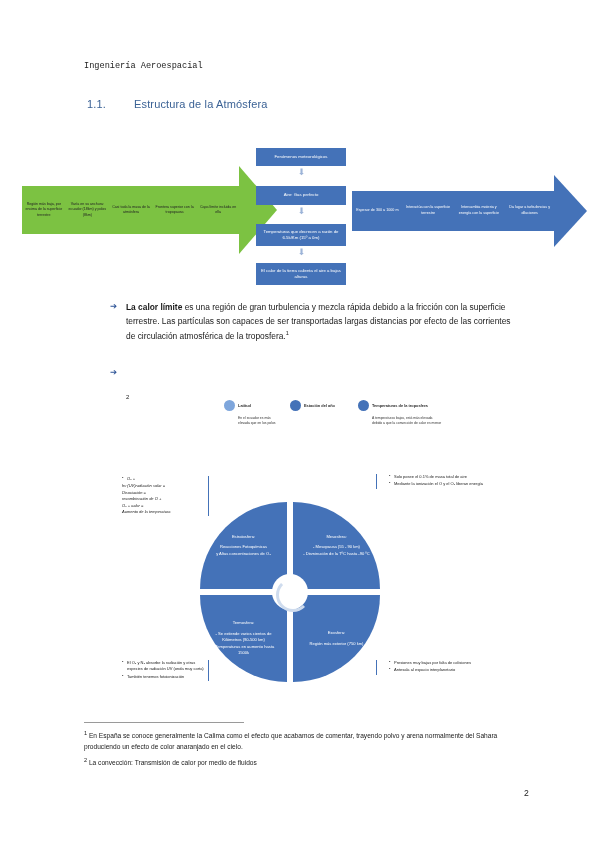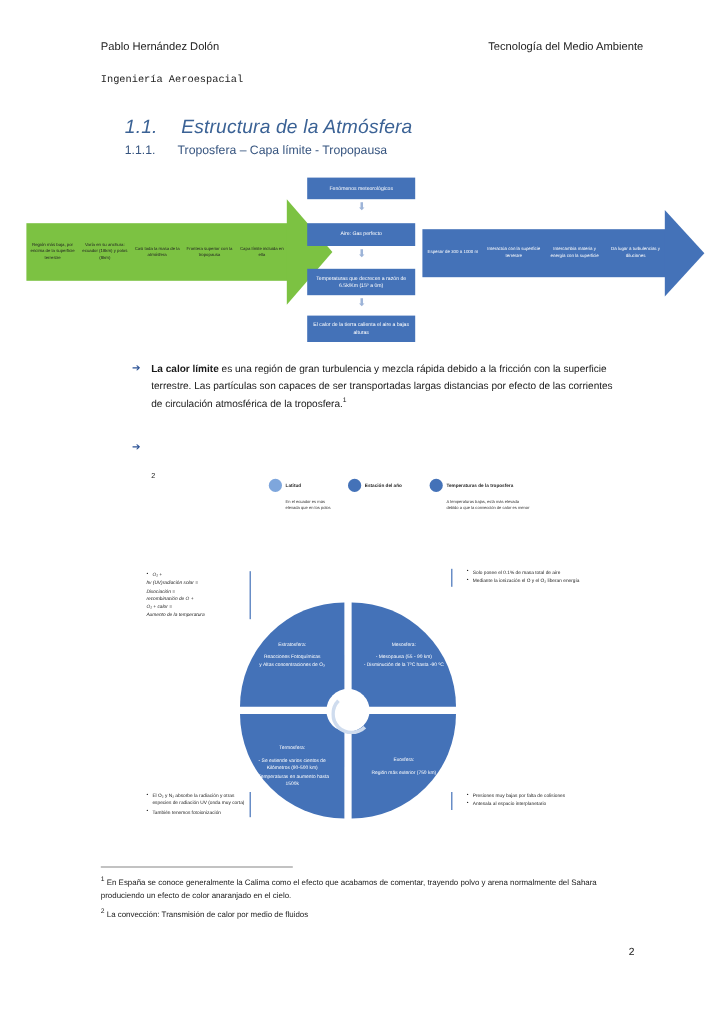--- a/index.html
+++ b/index.html
@@ -8,21 +8,21 @@
     font-family:"Liberation Sans", sans-serif;
     color:#1a1a1a;position:relative;overflow:hidden;
   }
   .page{position:relative;width:599px;height:848px;}
 
   
   .hdr{position:absolute;left:84px;top:34px;width:452px;display:flex;justify-content:space-between;font-size:9.3px;color:#222;}
   .subhdr{position:absolute;left:84px;top:61px;font-size:8.6px;color:#222;font-family:Liberation Mono, monospace;}
 
   
-  .h2{position:absolute;left:104px;font-size:16px;color:#3b6295;letter-spacing:.15px;font-style:italic;}
+  .h2{position:absolute;left:87px;font-size:11px;color:#3b6295;letter-spacing:.15px;}
   .h2 .num{display:inline-block;width:47px;}
   .h3{position:absolute;left:104px;font-size:10.2px;color:#36547f;}
   .h3 .num{display:inline-block;width:44px;}
 
   
   .greenarrow{
     position:absolute;left:22px;top:186px;width:218px;height:48px;
     background:#7cc242;
     display:flex;align-items:center;
   }
@@ -95,31 +95,24 @@
   
   .fnrule{position:absolute;left:84px;top:722px;width:160px;border-top:.8px solid #9a9a9a;}
   .fn{position:absolute;left:84px;width:450px;font-size:6.6px;line-height:1.62;color:#1a1a1a;}
   .pagenum{position:absolute;left:524px;top:788px;font-size:8.6px;color:#222;}
 </style>
 </head>
 <body>
 
 <div class="page">
 
-  <div class="hdr">
-    <span>Pablo Hernández Dolón</span>
-    <span>Tecnología del Medio Ambiente</span>
-  </div>
   <div class="subhdr">Ingeniería Aeroespacial</div>
 
   <div class="h2" style="top:98px">
     <span class="num">1.1.</span><span>Estructura de la Atmósfera</span>
-  </div>
-  <div class="h3" style="top:120px">
-    <span class="num">1.1.1.</span><span>Troposfera – Capa límite - Tropopausa</span>
   </div>
 
   <div class="greenarrow">
     <div class="gseg">Región más baja, por encima de la superficie terrestre</div>
     <div class="gseg">Varía en su anchura: ecuador (18km) y polos (8km)</div>
     <div class="gseg">Casi toda la masa de la atmósfera</div>
     <div class="gseg">Frontera superior con la tropopausa</div>
     <div class="gseg">Capa límite incluida en ella</div>
   </div>
   <div class="greenhead"></div>

